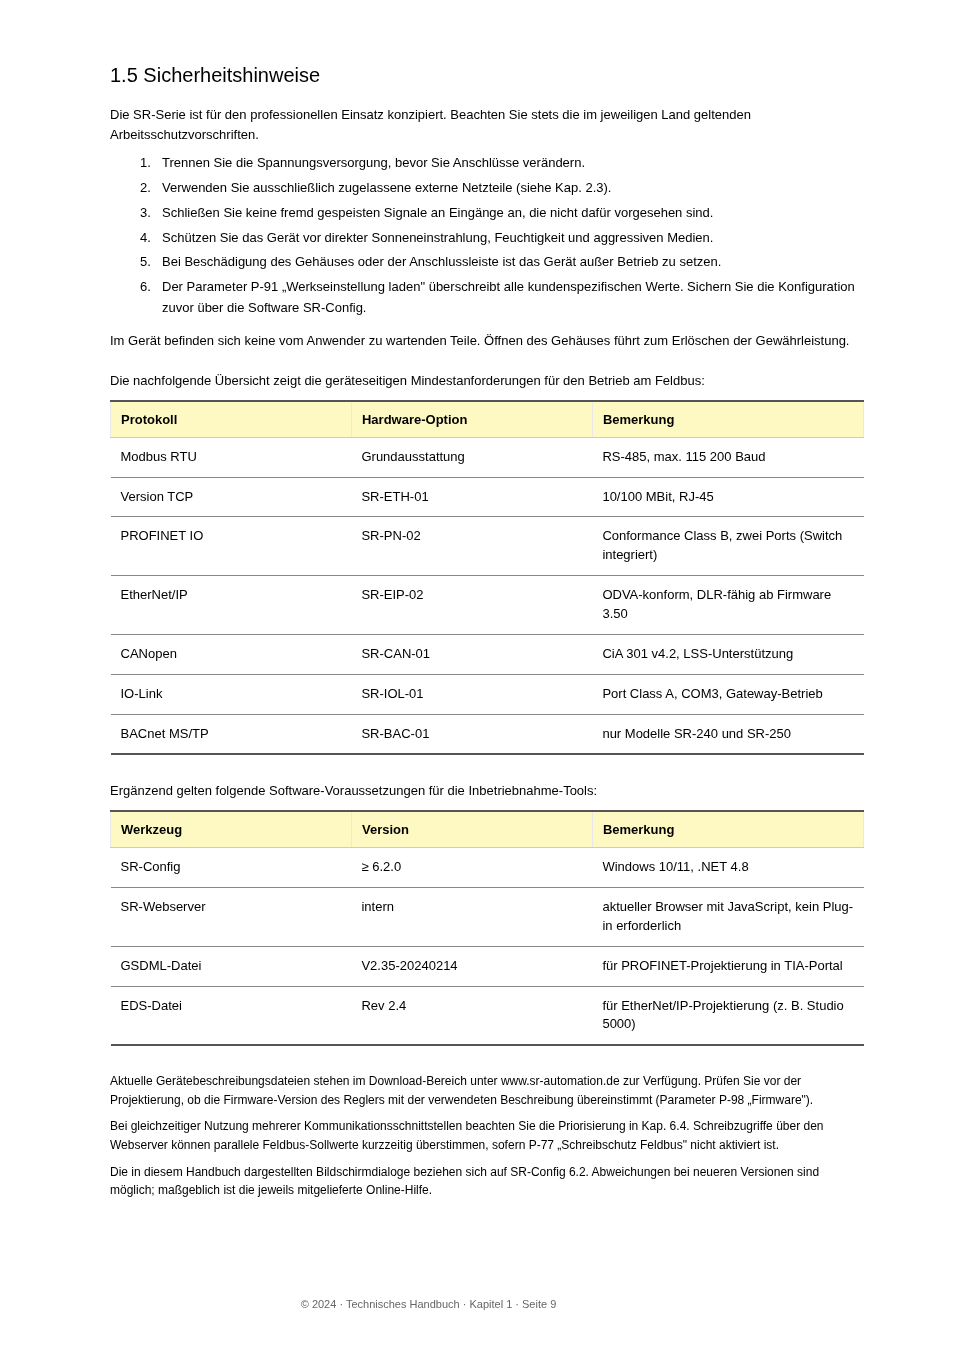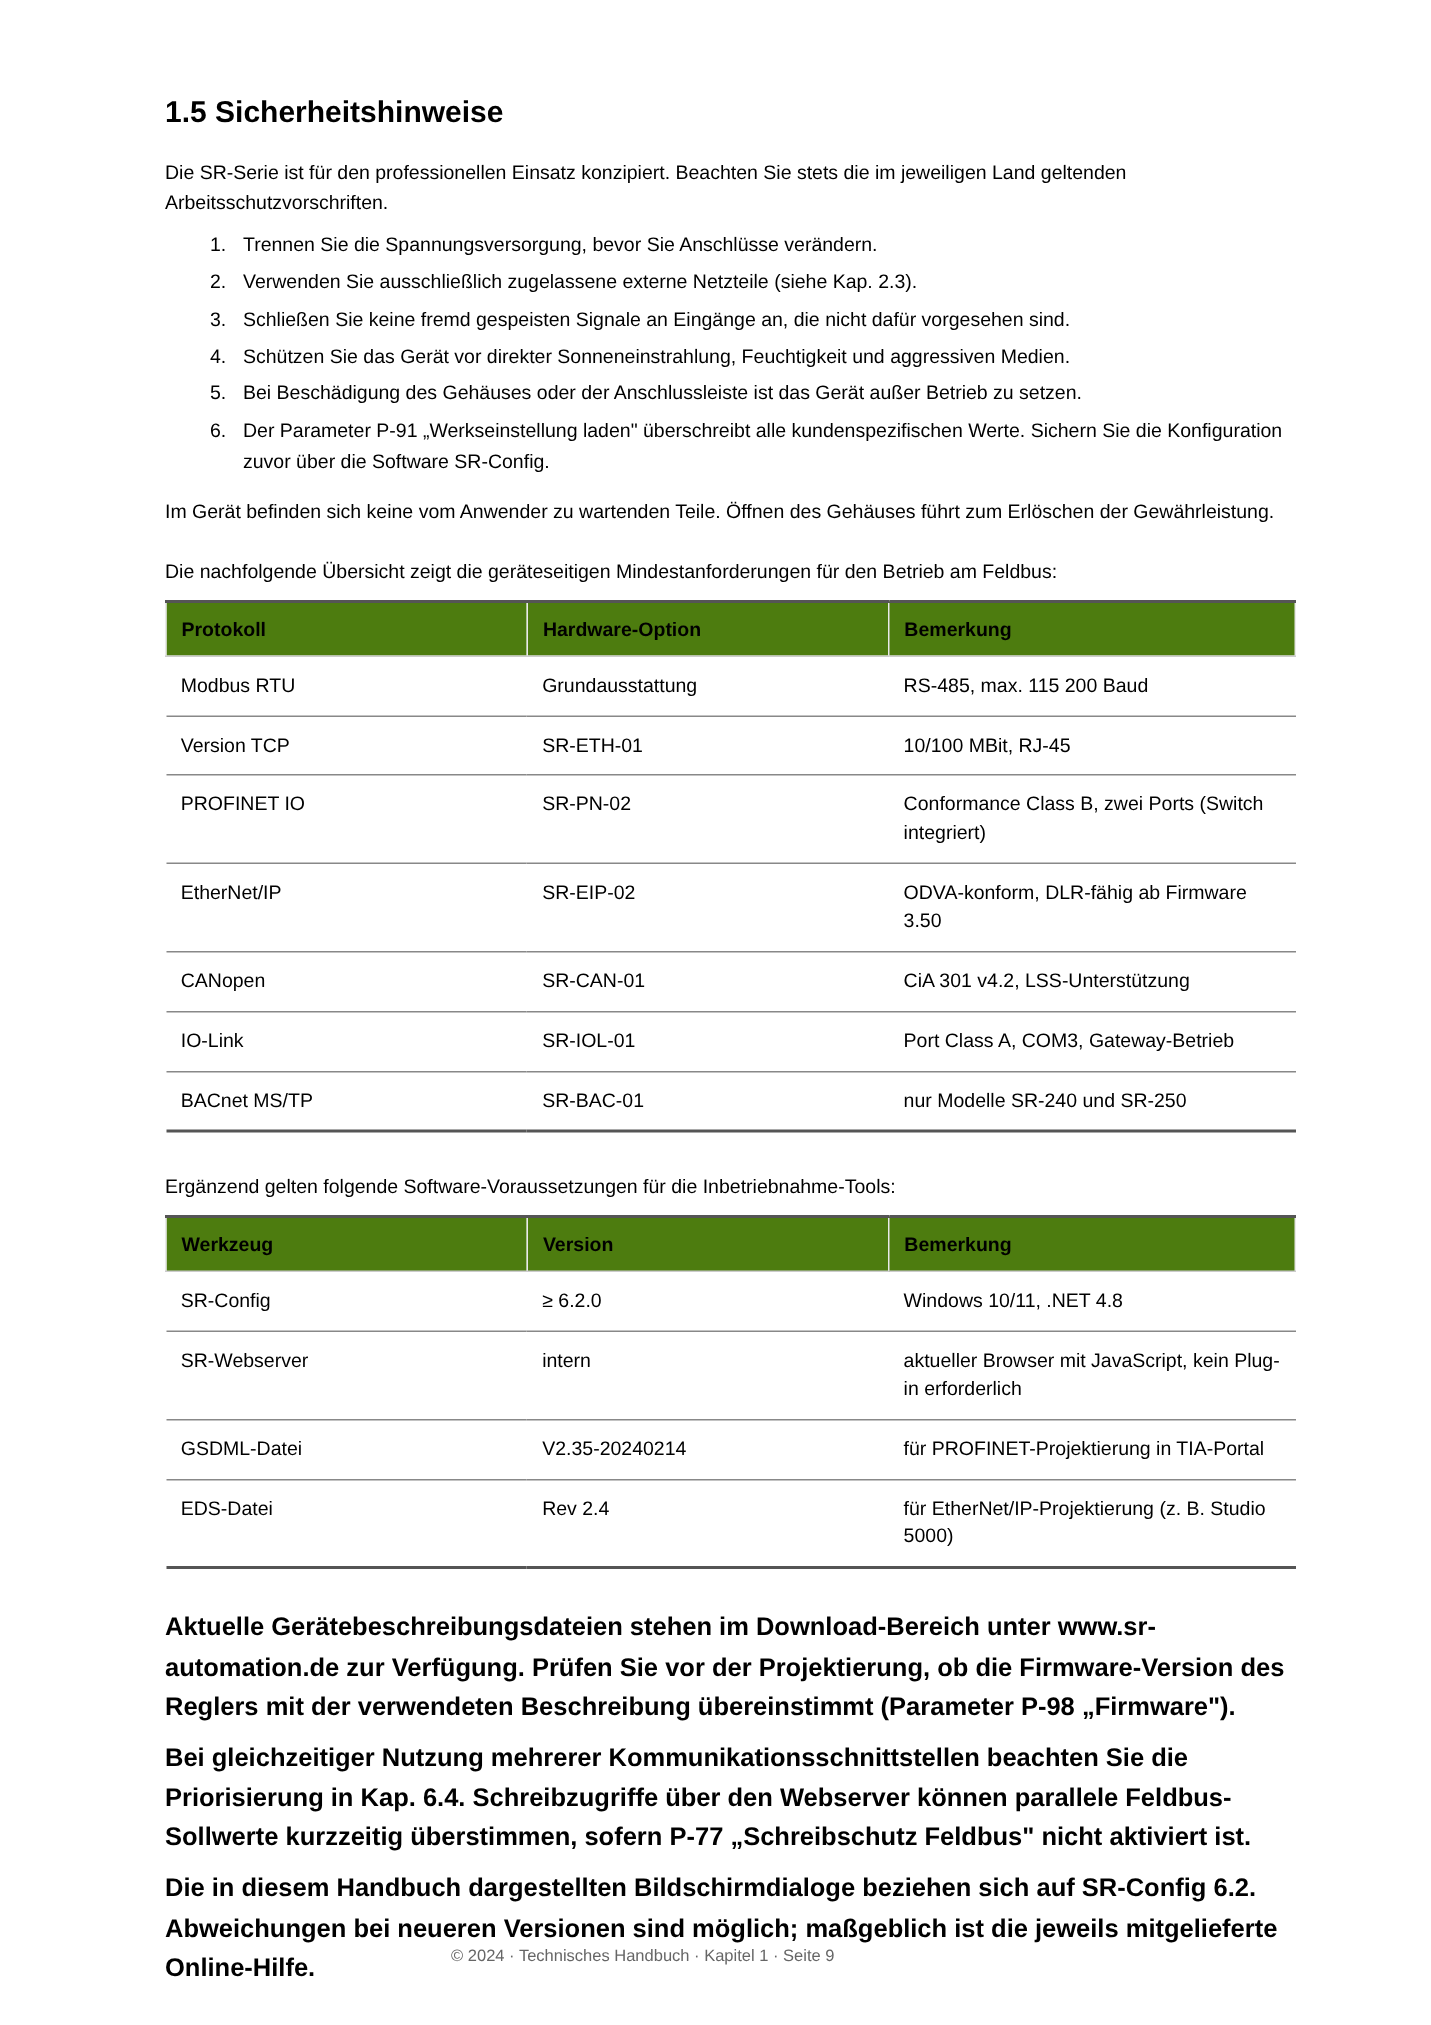--- a/index.html
+++ b/index.html
@@ -10,21 +10,21 @@
     background: #ffffff;
     font-family: Arial, Helvetica, sans-serif;
     color: #000000;
   }
   .page {
     padding: 64px 90px 0 110px;
     box-sizing: border-box;
   }
   h2.heading {
     font-size: 20px;
-    font-weight: bold;
+    font-weight: normal;
     margin: 0 0 18px 0;
   }
   p.para {
     font-size: 13px;
     line-height: 1.55;
     margin: 0 0 8px 0;
   }
   p.list-line {
     font-size: 13px;
     line-height: 1.6;
@@ -42,21 +42,21 @@
     line-height: 1.6;
     margin: 20px 0 8px 0;
   }
   table.req {
     width: 100%;
     border-collapse: collapse;
     font-size: 13px;
     margin-bottom: 26px;
   }
   table.req th {
-    background: #4d7c0f;
+    background: #fef9c3;
     font-weight: bold;
     text-align: left;
     padding: 10px 10px;
     border-top: 2px solid #555;
     border-bottom: 0.5px solid #ccc;
     border-right: 1px solid #e9e9e9;
   }
   table.req th:first-child {
     border-left: 0.5px solid #e9e9e9;
   }
@@ -66,24 +66,23 @@
     vertical-align: top;
     line-height: 1.45;
   }
   table.req tr:last-child td {
     border-bottom: 2px solid #555;
   }
   .col1 { width: 32%; }
   .col2 { width: 32%; }
   .col3 { width: 36%; }
   p.after-table {
-    font-size: 17px;
+    font-size: 12px;
     line-height: 1.55;
     margin: 0 0 8px 0;
-    font-weight: bold;
   }
   .footer {
     position: absolute;
     bottom: 40px;
     left: 0;
     width: 857px;
     text-align: center;
     font-size: 11px;
     color: #666;
   }

